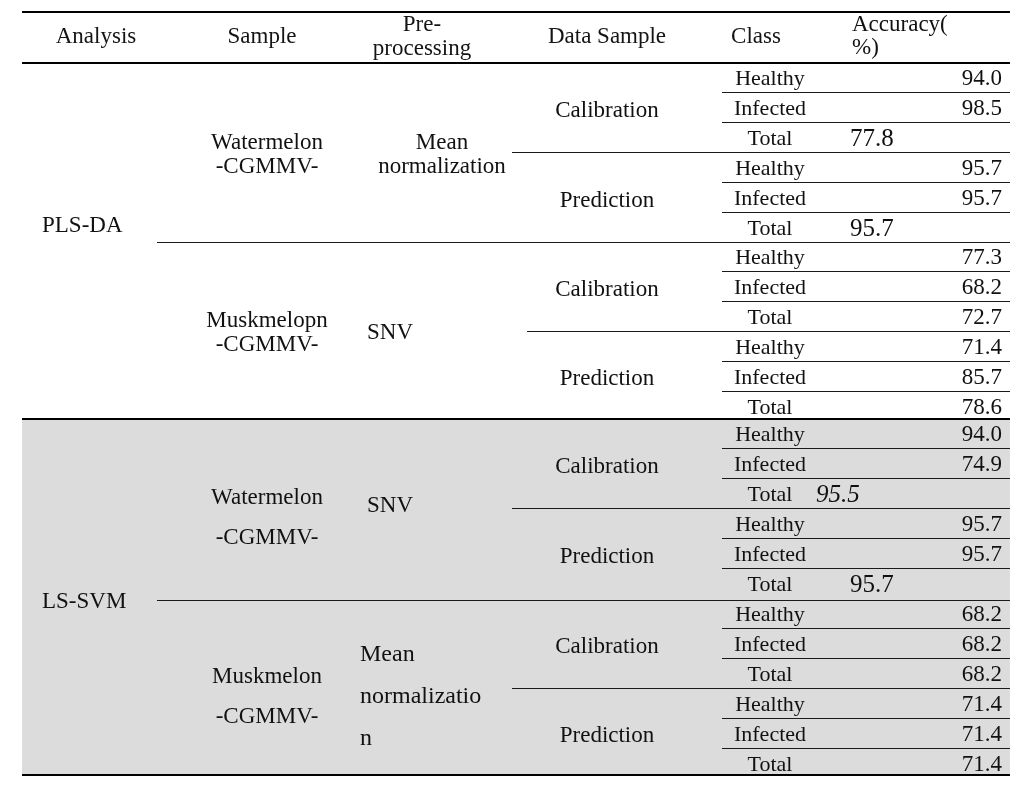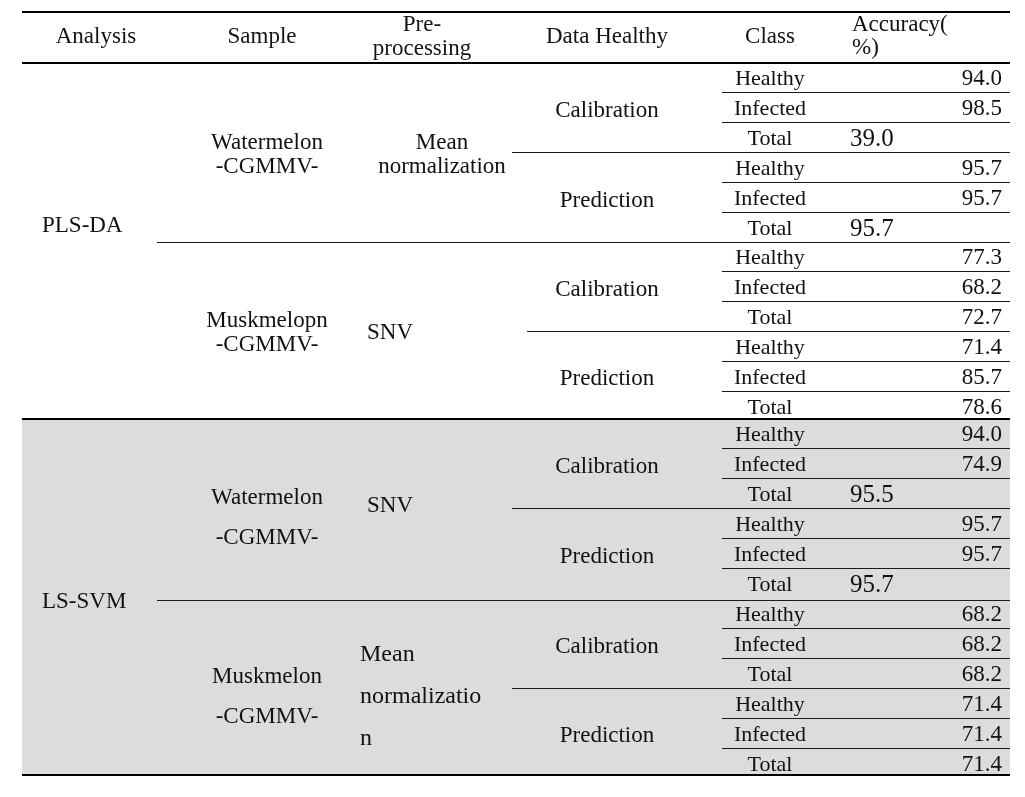--- a/index.html
+++ b/index.html
@@ -80,41 +80,41 @@
 
   <div id="shade-band"></div>
 
   <div class="rule" style="left:0px;   top:0px;   width:988px;"></div>
   <div class="rule" style="left:0px;   top:51px;  width:988px;"></div>
 
   <div class="cell hdr ctr" style="left:-6px;  top:13px; width:160px;">Analysis</div>
   <div class="cell hdr ctr" style="left:160px; top:13px; width:160px;">Sample</div>
   <div class="cell hdr ctr" style="left:310px; top:1px;  width:180px;">Pre-
 processing</div>
-  <div class="cell hdr ctr" style="left:490px; top:13px; width:190px;">Data Healthy</div>
-  <div class="cell hdr ctr" style="left:678px; top:13px; width:140px;">Class</div>
+  <div class="cell hdr ctr" style="left:490px; top:13px; width:190px;">Data Sample</div>
+  <div class="cell hdr ctr" style="left:664px; top:13px; width:140px;">Class</div>
   <div class="cell hdr-acc lft" style="left:830px; top:1px;  width:170px;">Accuracy(
 %)</div>
 
   <div class="cell t-analysis lft" style="left:20px; top:202px; width:160px;">PLS-DA</div>
 
   <div class="cell t-sample ctr" style="left:155px; top:119px; width:180px;">Watermelon
 -CGMMV-</div>
   <div class="cell t-prep ctr" style="left:330px; top:119px; width:180px;">Mean
 normalization</div>
 
   <div class="cell t-divide ctr" style="left:490px; top:87px; width:190px;">Calibration</div>
   <div class="cell t-divide ctr" style="left:490px; top:177px; width:190px;">Prediction</div>
 
   <div class="cell t-class ctr" style="left:678px; top:56px;  width:140px;">Healthy</div>
   <div class="cell t-value rgt" style="left:820px; top:55px; width:160px;">94.0</div>
   <div class="cell t-class ctr" style="left:678px; top:86px;  width:140px;">Infected</div>
   <div class="cell t-value rgt" style="left:820px; top:85px; width:160px;">98.5</div>
   <div class="cell t-class ctr" style="left:678px; top:116px; width:140px;">Total</div>
-  <div class="cell t-total-v lft" style="left:828px; top:114px; width:160px;">39.0</div>
+  <div class="cell t-total-v lft" style="left:828px; top:114px; width:160px;">77.8</div>
 
   <div class="cell t-class ctr" style="left:678px; top:146px; width:140px;">Healthy</div>
   <div class="cell t-value rgt" style="left:820px; top:145px; width:160px;">95.7</div>
   <div class="cell t-class ctr" style="left:678px; top:176px; width:140px;">Infected</div>
   <div class="cell t-value rgt" style="left:820px; top:175px; width:160px;">95.7</div>
   <div class="cell t-class ctr" style="left:678px; top:206px; width:140px;">Total</div>
   <div class="cell t-total-v lft" style="left:828px; top:204px; width:160px;">95.7</div>
 
   <div class="rule thin" style="left:700px; top:81px;  width:288px;"></div>
   <div class="rule thin" style="left:700px; top:111px; width:288px;"></div>
@@ -160,21 +160,21 @@
   <div class="cell t-prep lft" style="left:345px; top:482px; width:180px;">SNV</div>
 
   <div class="cell t-divide ctr" style="left:490px; top:443px; width:190px;">Calibration</div>
   <div class="cell t-divide ctr" style="left:490px; top:533px; width:190px;">Prediction</div>
 
   <div class="cell t-class ctr" style="left:678px; top:412px; width:140px;">Healthy</div>
   <div class="cell t-value rgt" style="left:820px; top:411px; width:160px;">94.0</div>
   <div class="cell t-class ctr" style="left:678px; top:442px; width:140px;">Infected</div>
   <div class="cell t-value rgt" style="left:820px; top:441px; width:160px;">74.9</div>
   <div class="cell t-class ctr" style="left:678px; top:472px; width:140px;">Total</div>
-  <div class="cell t-total-v lft" style="left:828px; top:470px; width:160px;">95.5</div>
+  <div class="cell t-total-v lft" style="left:794px; top:470px; width:160px;font-style:italic;">95.5</div>
 
   <div class="cell t-class ctr" style="left:678px; top:502px; width:140px;">Healthy</div>
   <div class="cell t-value rgt" style="left:820px; top:501px; width:160px;">95.7</div>
   <div class="cell t-class ctr" style="left:678px; top:532px; width:140px;">Infected</div>
   <div class="cell t-value rgt" style="left:820px; top:531px; width:160px;">95.7</div>
   <div class="cell t-class ctr" style="left:678px; top:562px; width:140px;">Total</div>
   <div class="cell t-total-v lft" style="left:828px; top:560px; width:160px;">95.7</div>
 
   <div class="rule thin" style="left:700px; top:437px; width:288px;"></div>
   <div class="rule thin" style="left:700px; top:467px; width:288px;"></div>

